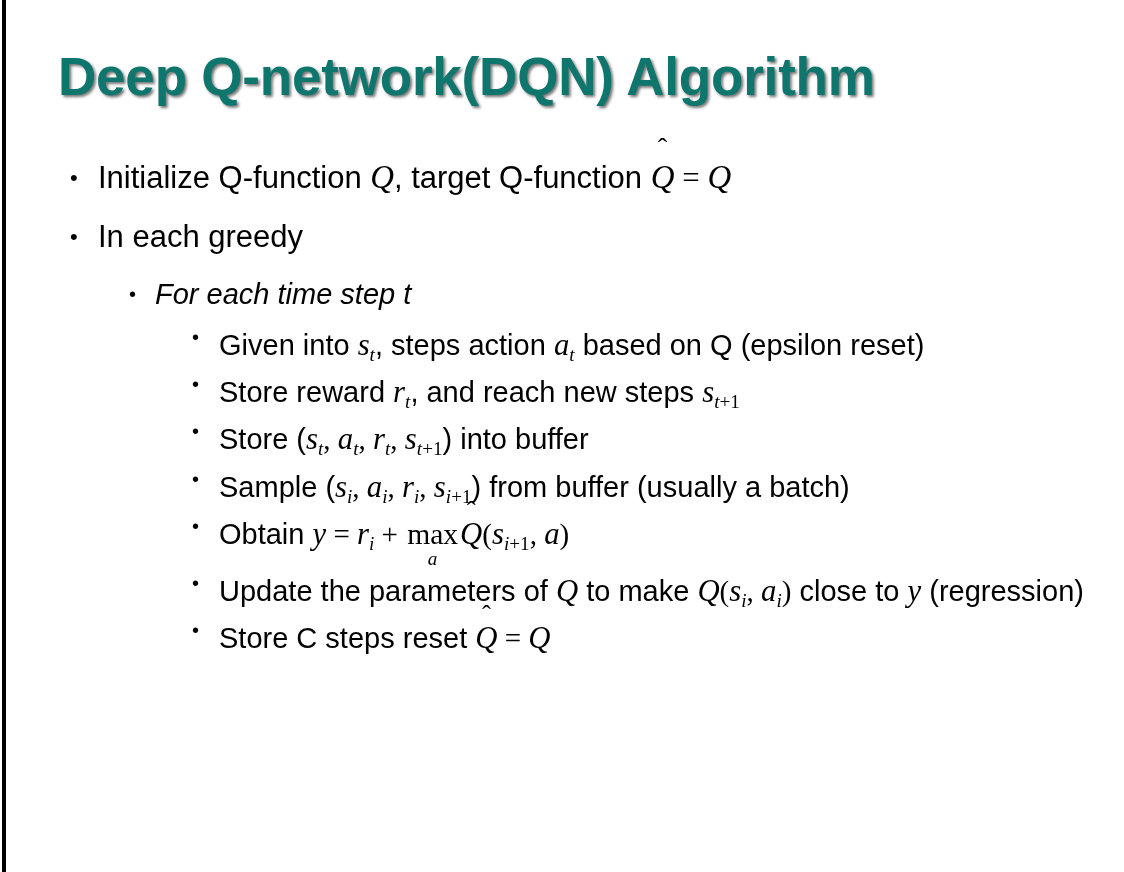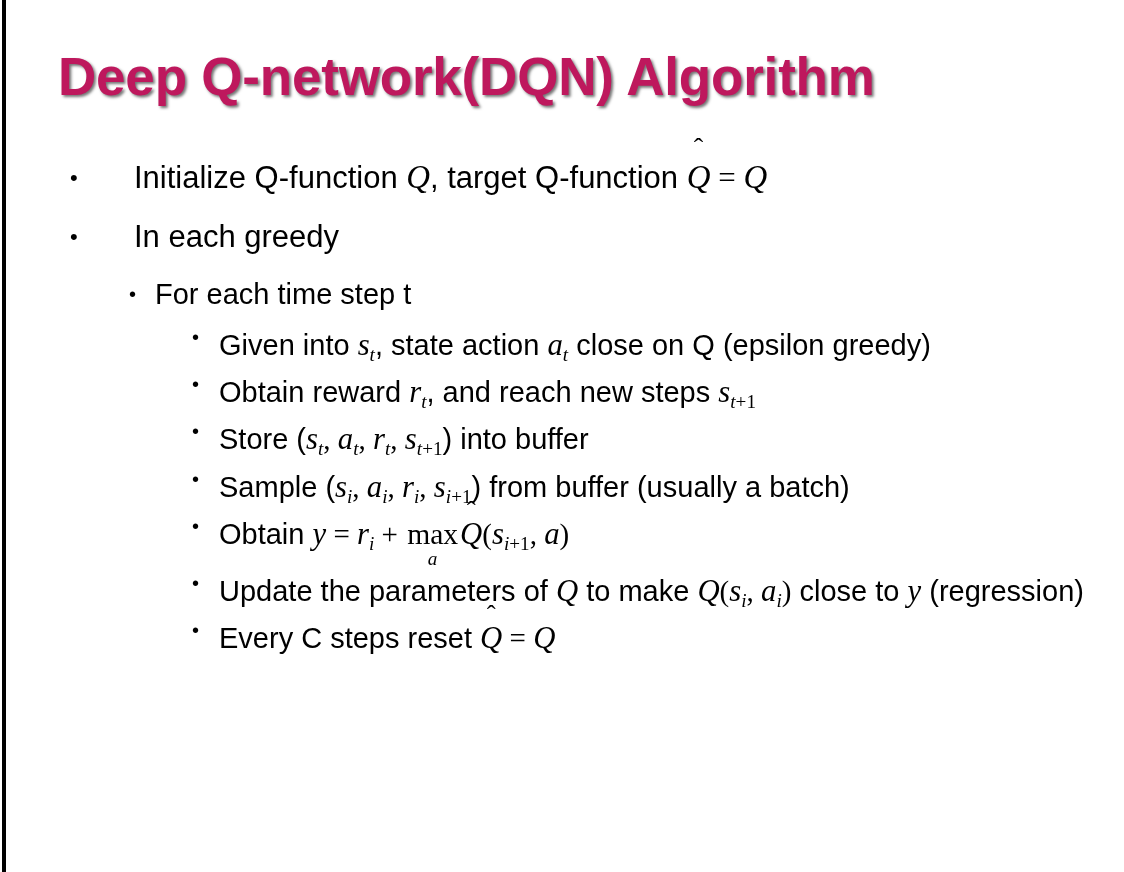--- a/index.html
+++ b/index.html
@@ -27,21 +27,21 @@
     height: 872px;
     background: #000000;
   }
 
   #slide-title {
     position: absolute;
     left: 58px;
     top: 46px;
     font-size: 53px;
     font-weight: bold;
-    color: #be185d;
+    color: #0f766e;
     letter-spacing: -0.2px;
     white-space: nowrap;
     text-shadow: 2px 2px 3px rgba(0,0,0,0.55);
   }
 
   #body-content {
     position: absolute;
     left: 0;
     top: 148px;
     width: 1124px;
@@ -65,34 +65,34 @@
   .lvl1 {
     padding-left: 70px;
     font-size: 31px;
     line-height: 59px;
   }
   .lvl1 .bullet-mark {
     width: 28px;
     font-size: 22px;
     line-height: 59px;
   }
-  .lvl1 .bullet-text { line-height: 59px; margin-left: 36px; }
+  .lvl1 .bullet-text { line-height: 59px; }
 
   
   .lvl2 {
     padding-left: 129px;
     font-size: 29px;
     line-height: 56px;
   }
   .lvl2 .bullet-mark {
     width: 26px;
     font-size: 20px;
     line-height: 56px;
   }
-  .lvl2 .bullet-text { line-height: 56px; }
+  .lvl2 .bullet-text { line-height: 56px; font-style: italic; }
 
   
   .lvl3 {
     padding-left: 192px;
     font-size: 29px;
     line-height: 1.52;
     padding-right: 28px;
   }
   .lvl3 .bullet-mark {
     width: 27px;
@@ -181,26 +181,26 @@
       <span class="bullet-text">In each greedy</span>
     </div>
 
     <div class="bullet-row lvl2">
       <span class="bullet-mark">•</span>
       <span class="bullet-text">For each time step t</span>
     </div>
 
     <div class="bullet-row lvl3">
       <span class="bullet-mark">•</span>
-      <span class="bullet-text"><span>Given into </span><span class="mathv">s</span><span class="sub">t</span><span>, state action </span><span class="mathv">a</span><span class="sub">t</span><span> close on Q (epsilon greedy)</span></span>
-    </div>
-
-    <div class="bullet-row lvl3">
-      <span class="bullet-mark">•</span>
-      <span class="bullet-text"><span>Obtain reward </span><span class="mathv">r</span><span class="sub">t</span><span>, and reach new steps </span><span class="mathv">s</span><span class="sub"><span>t</span><span class="mathnum">+1</span></span></span>
+      <span class="bullet-text"><span>Given into </span><span class="mathv">s</span><span class="sub">t</span><span>, steps action </span><span class="mathv">a</span><span class="sub">t</span><span> based on Q (epsilon reset)</span></span>
+    </div>
+
+    <div class="bullet-row lvl3">
+      <span class="bullet-mark">•</span>
+      <span class="bullet-text"><span>Store reward </span><span class="mathv">r</span><span class="sub">t</span><span>, and reach new steps </span><span class="mathv">s</span><span class="sub"><span>t</span><span class="mathnum">+1</span></span></span>
     </div>
 
     <div class="bullet-row lvl3">
       <span class="bullet-mark">•</span>
       <span class="bullet-text"><span>Store (</span><span class="mathv">s</span><span class="sub">t</span><span class="mathop">, </span><span class="mathv">a</span><span class="sub">t</span><span class="mathop">, </span><span class="mathv">r</span><span class="sub">t</span><span class="mathop">, </span><span class="mathv">s</span><span class="sub"><span>t</span><span class="mathnum">+1</span></span><span>) into buffer</span></span>
     </div>
 
     <div class="bullet-row lvl3">
       <span class="bullet-mark">•</span>
       <span class="bullet-text"><span>Sample (</span><span class="mathv">s</span><span class="sub">i</span><span class="mathop">, </span><span class="mathv">a</span><span class="sub">i</span><span class="mathop">, </span><span class="mathv">r</span><span class="sub">i</span><span class="mathop">, </span><span class="mathv">s</span><span class="sub"><span>i</span><span class="mathnum">+1</span></span><span>) from buffer (usually a batch)</span></span>
@@ -214,17 +214,17 @@
           </span><span class="hat mathv"><span class="hat-mark">̂</span><span>Q</span></span><span class="mathop">(</span><span class="mathv">s</span><span class="sub"><span>i</span><span class="mathnum">+1</span></span><span class="mathop">, </span><span class="mathv">a</span><span class="mathop">)</span></span>
     </div>
 
     <div class="bullet-row lvl3">
       <span class="bullet-mark">•</span>
       <span class="bullet-text"><span>Update the parameters of </span><span class="mathv">Q</span><span> to make </span><span class="mathv">Q</span><span class="mathop">(</span><span class="mathv">s</span><span class="sub">i</span><span class="mathop">, </span><span class="mathv">a</span><span class="sub">i</span><span class="mathop">)</span><span> close to </span><span class="mathv">y</span><span> (regression)</span></span>
     </div>
 
     <div class="bullet-row lvl3">
       <span class="bullet-mark">•</span>
-      <span class="bullet-text"><span>Every C steps reset </span><span class="hat mathv"><span class="hat-mark">̂</span><span>Q</span></span><span class="mathop"> = </span><span class="mathv">Q</span></span>
+      <span class="bullet-text"><span>Store C steps reset </span><span class="hat mathv"><span class="hat-mark">̂</span><span>Q</span></span><span class="mathop"> = </span><span class="mathv">Q</span></span>
     </div>
 
   </div>
 </div>
 
 </body></html>

